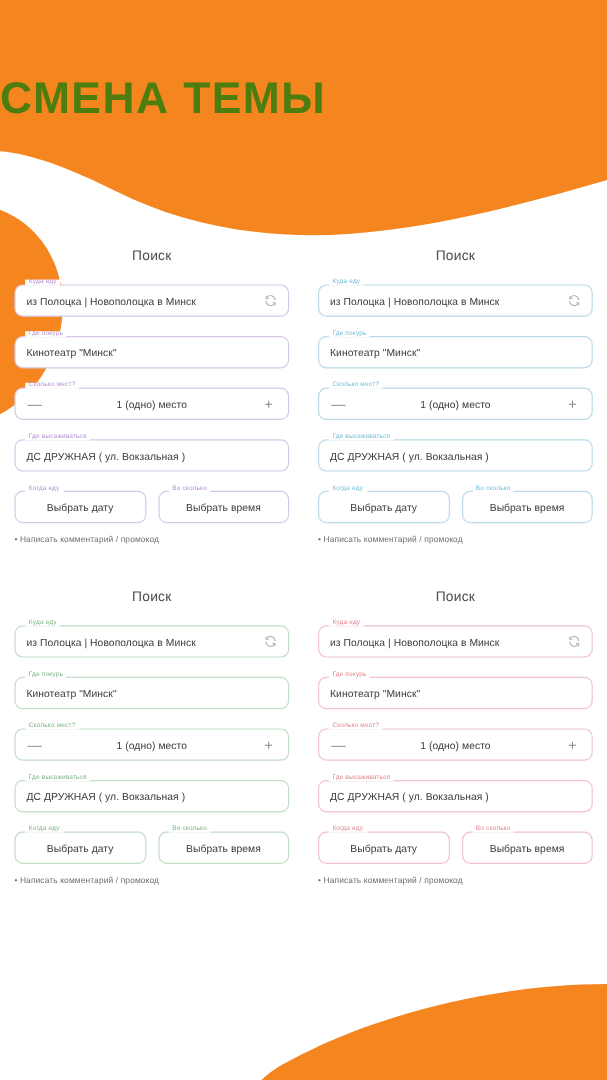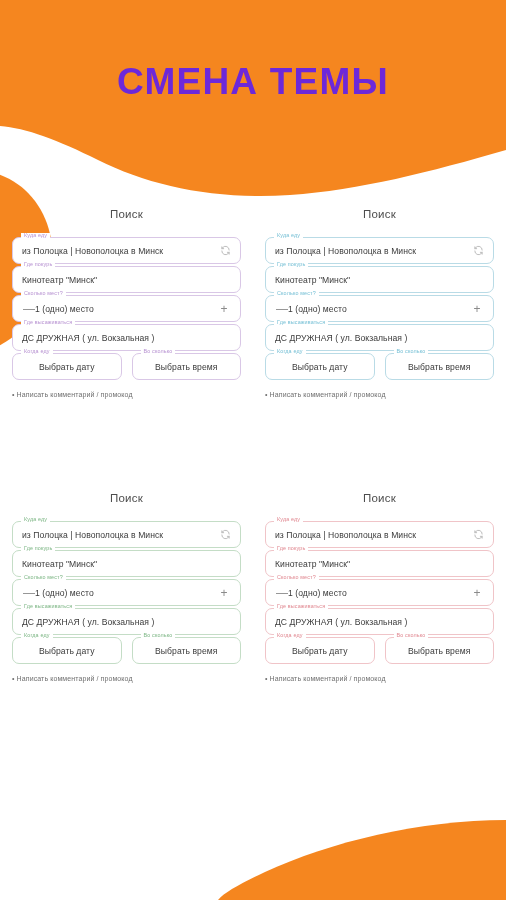--- a/index.html
+++ b/index.html
@@ -14,22 +14,22 @@
 
   
   .deco{position:absolute;pointer-events:none;}
   #hero-wave{top:0;left:0;width:506px;height:215px;}
   #bottom-wave{left:0;bottom:0;width:506px;height:120px;}
   #left-blob{left:-46px;top:168px;width:110px;height:185px;}
 
   
   #hero-title{
     position:absolute;top:38px;left:0;width:506px;
-    text-align:center;
-    color:#6d28d9;
+    text-align:left;
+    color:#4d7c0f;
     font-size:37px;
     font-weight:bold;
     letter-spacing:1.2px;
     line-height:1;
     z-index:3;
   }
 
   
   #panel-grid{
     position:absolute;
@@ -52,21 +52,21 @@
     margin:0 0 17px 0;
     letter-spacing:.2px;
   }
 
   
   .field{
     position:relative;
     border:1px solid var(--bd);
     border-radius:7px;
     height:27px;
-    margin-bottom:2px;
+    margin-bottom:16px;
     box-sizing:border-box;
     background:#fff;
     display:flex;
     align-items:center;
     padding:0 9px;
   }
   .field-legend{
     position:absolute;
     top:-5px;left:8px;
     background:#fff;
@@ -88,21 +88,21 @@
   .field.route{justify-content:space-between;}
   .refresh-icon{width:11px;height:11px;flex:0 0 auto;opacity:.62;}
   .refresh-icon svg{display:block;width:11px;height:11px;}
 
   
   .field.seats{justify-content:space-between;padding:0 10px;}
   .step-btn{
     font-size:12px;color:#8a8a8a;line-height:1;
     user-select:none;width:12px;text-align:center;
   }
-  .seats .field-value{flex:1;}
+  .seats .field-value{flex:1;text-align:center;}
 
   
   .row2{display:flex;gap:10px;margin-bottom:11px;}
   .row2 .field{flex:1;margin-bottom:0;justify-content:center;}
 
   .note{
     font-size:7px;
     color:#6f6f6f;
     letter-spacing:.1px;
     margin-top:2px;

